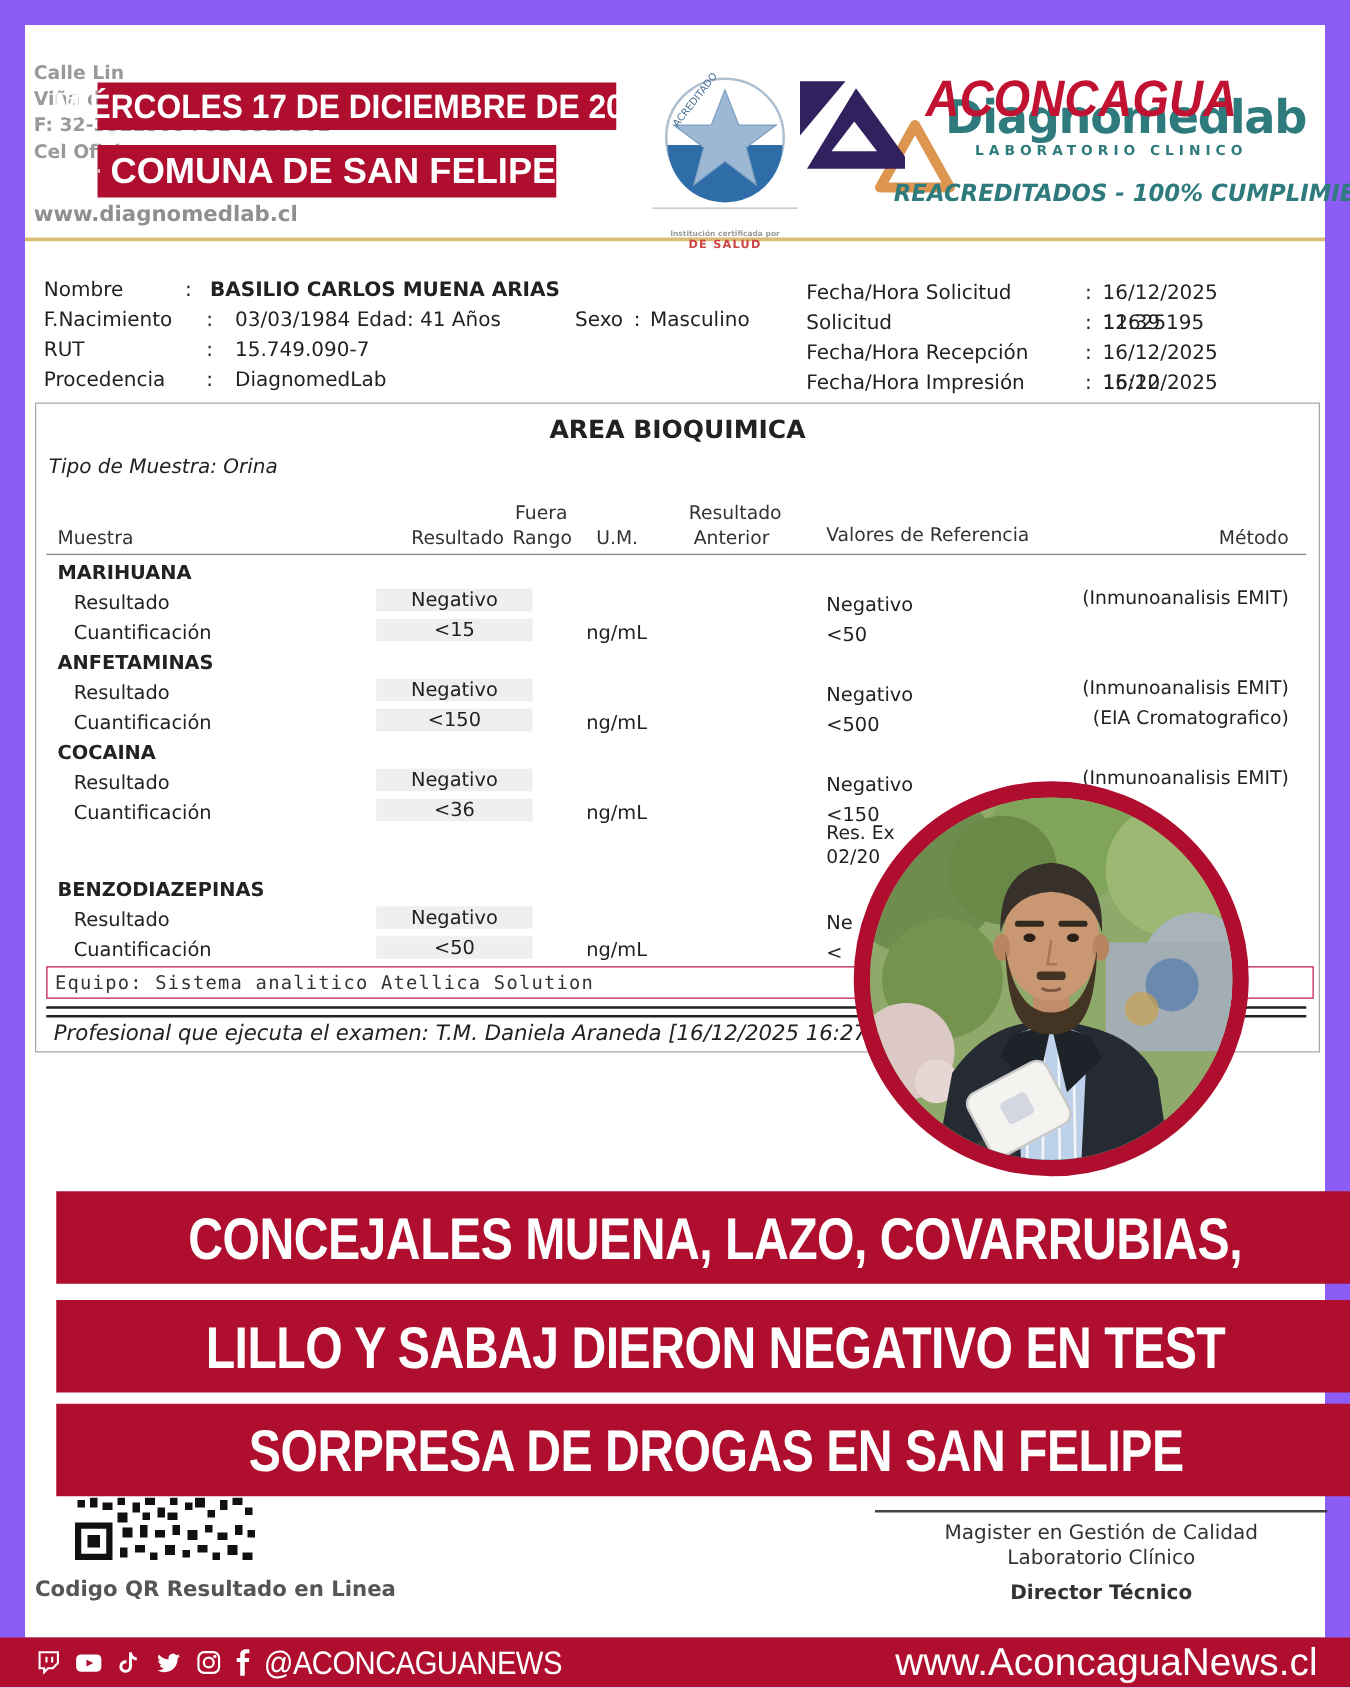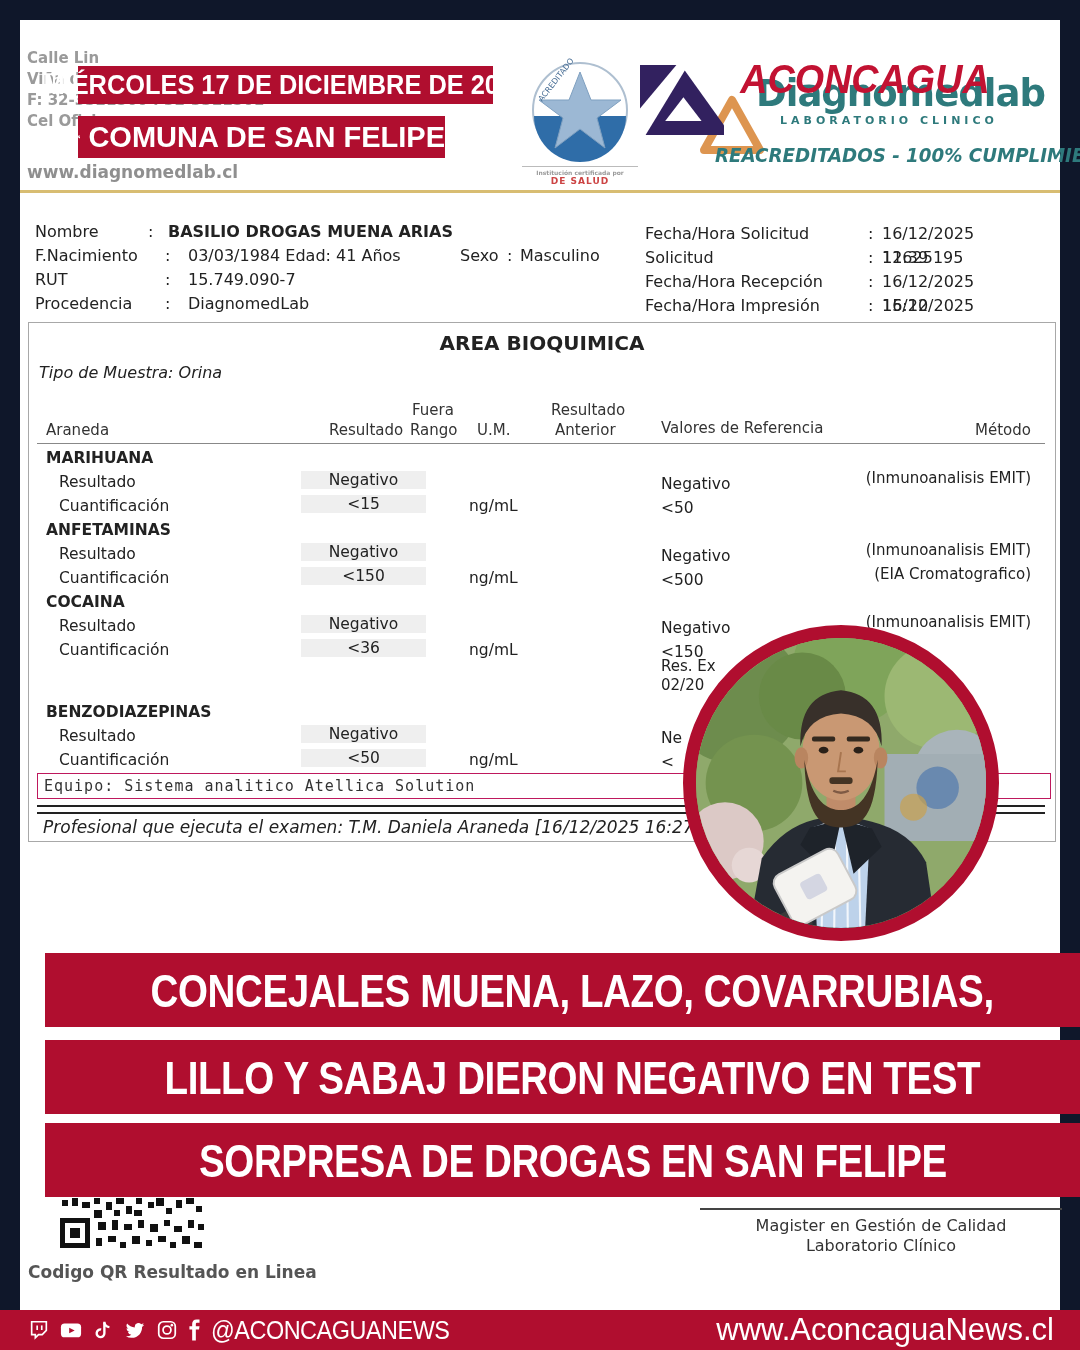--- a/index.html
+++ b/index.html
@@ -1,34 +1,34 @@
 <!DOCTYPE html>
 <html><head>
 <meta charset="utf-8">
 <style>
   html,body{margin:0;padding:0;}
-  .page{position:relative;width:1080px;height:1350px;background:#0f172a;overflow:hidden;
+  .page{position:relative;width:1080px;height:1350px;background:#8b5cf6;overflow:hidden;
         font-family:"DejaVu Sans",sans-serif;color:#222;}
   .canvas{position:absolute;left:20px;top:20px;width:1040px;height:1290px;background:#fff;}
   .abs{position:absolute;}
 
   
   .addr{left:7px;top:28px;color:#9a9a9a;font-size:15px;line-height:21px;font-weight:600;}
   .lab-www{left:7px;top:142px;color:#8f8f8f;font-size:17px;font-weight:700;}
   .ribbon{background:#b00e2f;color:#fff;display:flex;align-items:center;justify-content:center;
           font-family:"Liberation Sans",sans-serif;font-weight:700;white-space:nowrap;z-index:6;}
   .ribbon-date{left:58px;top:46px;width:415px;height:38px;font-size:27px;transform-origin:left center;}
   .ribbon-date span{display:inline-block;transform:scaleX(.94);}
   .ribbon-loc{left:58px;top:96px;width:367px;height:42px;font-size:29px;}
   .pin{width:20px;height:26px;margin-right:8px;}
   .gold-line{left:0;top:170px;width:1040px;height:3px;background:#d8bd72;}
 
   .badge{left:508px;top:38px;width:104px;height:110px;z-index:2;}
   .badge-sub{left:502px;top:146px;width:116px;text-align:center;color:#c44;font-size:9px;
-             font-weight:700;letter-spacing:1px;border-top:1px solid #bbb;padding-top:2px;z-index:2;}
+             font-weight:700;letter-spacing:1px;border-top:1px solid #bbb;padding-top:17px;z-index:2;}
   .badge-sub .tiny{display:block;color:#9a9a9a;font-size:6px;letter-spacing:0;}
   .alogo{left:620px;top:30px;width:84px;height:100px;z-index:4;}
   .dlogo-tri{left:676px;top:72px;width:72px;height:72px;z-index:3;}
   .dlogo-text{left:736px;top:52px;width:310px;color:#2e7a7c;font-size:37px;font-weight:700;
               letter-spacing:-1px;z-index:3;white-space:nowrap;}
   .dlogo-sub{left:760px;top:94px;width:280px;color:#2e7a7c;font-size:11px;letter-spacing:4px;
              font-weight:700;z-index:3;white-space:nowrap;}
   .brand-top{left:650px;top:36px;width:390px;text-align:center;color:#c21232;
              font-family:"Liberation Sans",sans-serif;font-style:italic;font-weight:800;
              font-size:41px;z-index:5;white-space:nowrap;transform:scaleX(.92);}
@@ -145,21 +145,21 @@
         <path d="M10 0 C4.5 0 0 4.4 0 9.8 C0 17 10 26 10 26 C10 26 20 17 20 9.8 C20 4.4 15.5 0 10 0 Z" fill="#fff"></path>
         <circle cx="10" cy="9.5" r="4" fill="#b00e2f"></circle>
       </svg>
       <span>COMUNA DE SAN FELIPE</span>
     </div>
     <div class="abs gold-line"></div>
 
     <div class="abs pat" style="left:0;top:0;width:905px;height:300px;">
       <span class="lbl" style="left:15px;top:200px">Nombre</span>
       <span class="col" style="left:128px;top:200px">:</span>
-      <span class="val bold" style="left:148px;top:200px">BASILIO DROGAS MUENA ARIAS</span>
+      <span class="val bold" style="left:148px;top:200px">BASILIO CARLOS MUENA ARIAS</span>
       <span class="lbl" style="left:15px;top:224px">F.Nacimiento</span>
       <span class="col" style="left:145px;top:224px">:</span>
       <span class="val" style="left:168px;top:224px">03/03/1984    Edad:  41  Años</span>
       <span class="lbl" style="left:440px;top:224px">Sexo</span>
       <span class="col" style="left:487px;top:224px">:</span>
       <span class="val" style="left:500px;top:224px">Masculino</span>
       <span class="lbl" style="left:15px;top:248px">RUT</span>
       <span class="col" style="left:145px;top:248px">:</span>
       <span class="val" style="left:168px;top:248px">15.749.090-7</span>
       <span class="lbl" style="left:15px;top:272px">Procedencia</span>
@@ -177,21 +177,21 @@
       <span class="val" style="left:862px;top:250px">16/12/2025 15:20</span>
       <span class="lbl" style="left:625px;top:274px">Fecha/Hora Impresión</span>
       <span class="col" style="left:848px;top:274px">:</span>
       <span class="val" style="left:862px;top:274px">16/12/2025 17:47</span>
     </div>
 
     <div class="abs doc">
       <div class="title">AREA BIOQUIMICA</div>
       <div class="ital" style="left:10px;top:40px">Tipo de Muestra: Orina</div>
 
-      <div class="hdr" style="left:17px;top:98px">Araneda</div>
+      <div class="hdr" style="left:17px;top:98px">Muestra</div>
       <div class="hdr" style="left:300px;top:98px">Resultado</div>
       <div class="hdr" style="left:383px;top:78px">Fuera</div>
       <div class="hdr" style="left:381px;top:98px">Rango</div>
       <div class="hdr" style="left:448px;top:98px">U.M.</div>
       <div class="hdr" style="left:522px;top:78px">Resultado</div>
       <div class="hdr" style="left:526px;top:98px">Anterior</div>
       <div class="hdr" style="left:632px;top:96px">Valores de Referencia</div>
       <div class="hdr" style="right:24px;top:98px">Método</div>
       <div class="hdr-line"></div>
 
@@ -343,20 +343,21 @@
             <rect x="136" y="44" width="8" height="6"></rect>
         </g>
       </svg>
     </div>
     <div class="abs qr-label">Codigo QR Resultado en Linea</div>
 
     <div class="abs sig">
       <div class="rule"></div>
       <div class="deg">Magister en Gestión de Calidad</div>
       <div>Laboratorio Clínico</div>
+      <div class="role">Director Técnico</div>
     </div>
   </div>
 
   <div class="footer">
     <div class="soc">
       <svg width="22" height="22" viewBox="0 0 24 24">
         <path d="M4 3 L4 17 L8 17 L8 20.5 L11.5 17 L15.5 17 L20 12.5 L20 3 Z" fill="none" stroke="#fff" stroke-width="1.8"></path>
         <line x1="10" y1="7" x2="10" y2="12" stroke="#fff" stroke-width="1.8"></line>
         <line x1="15" y1="7" x2="15" y2="12" stroke="#fff" stroke-width="1.8"></line>
       </svg>

